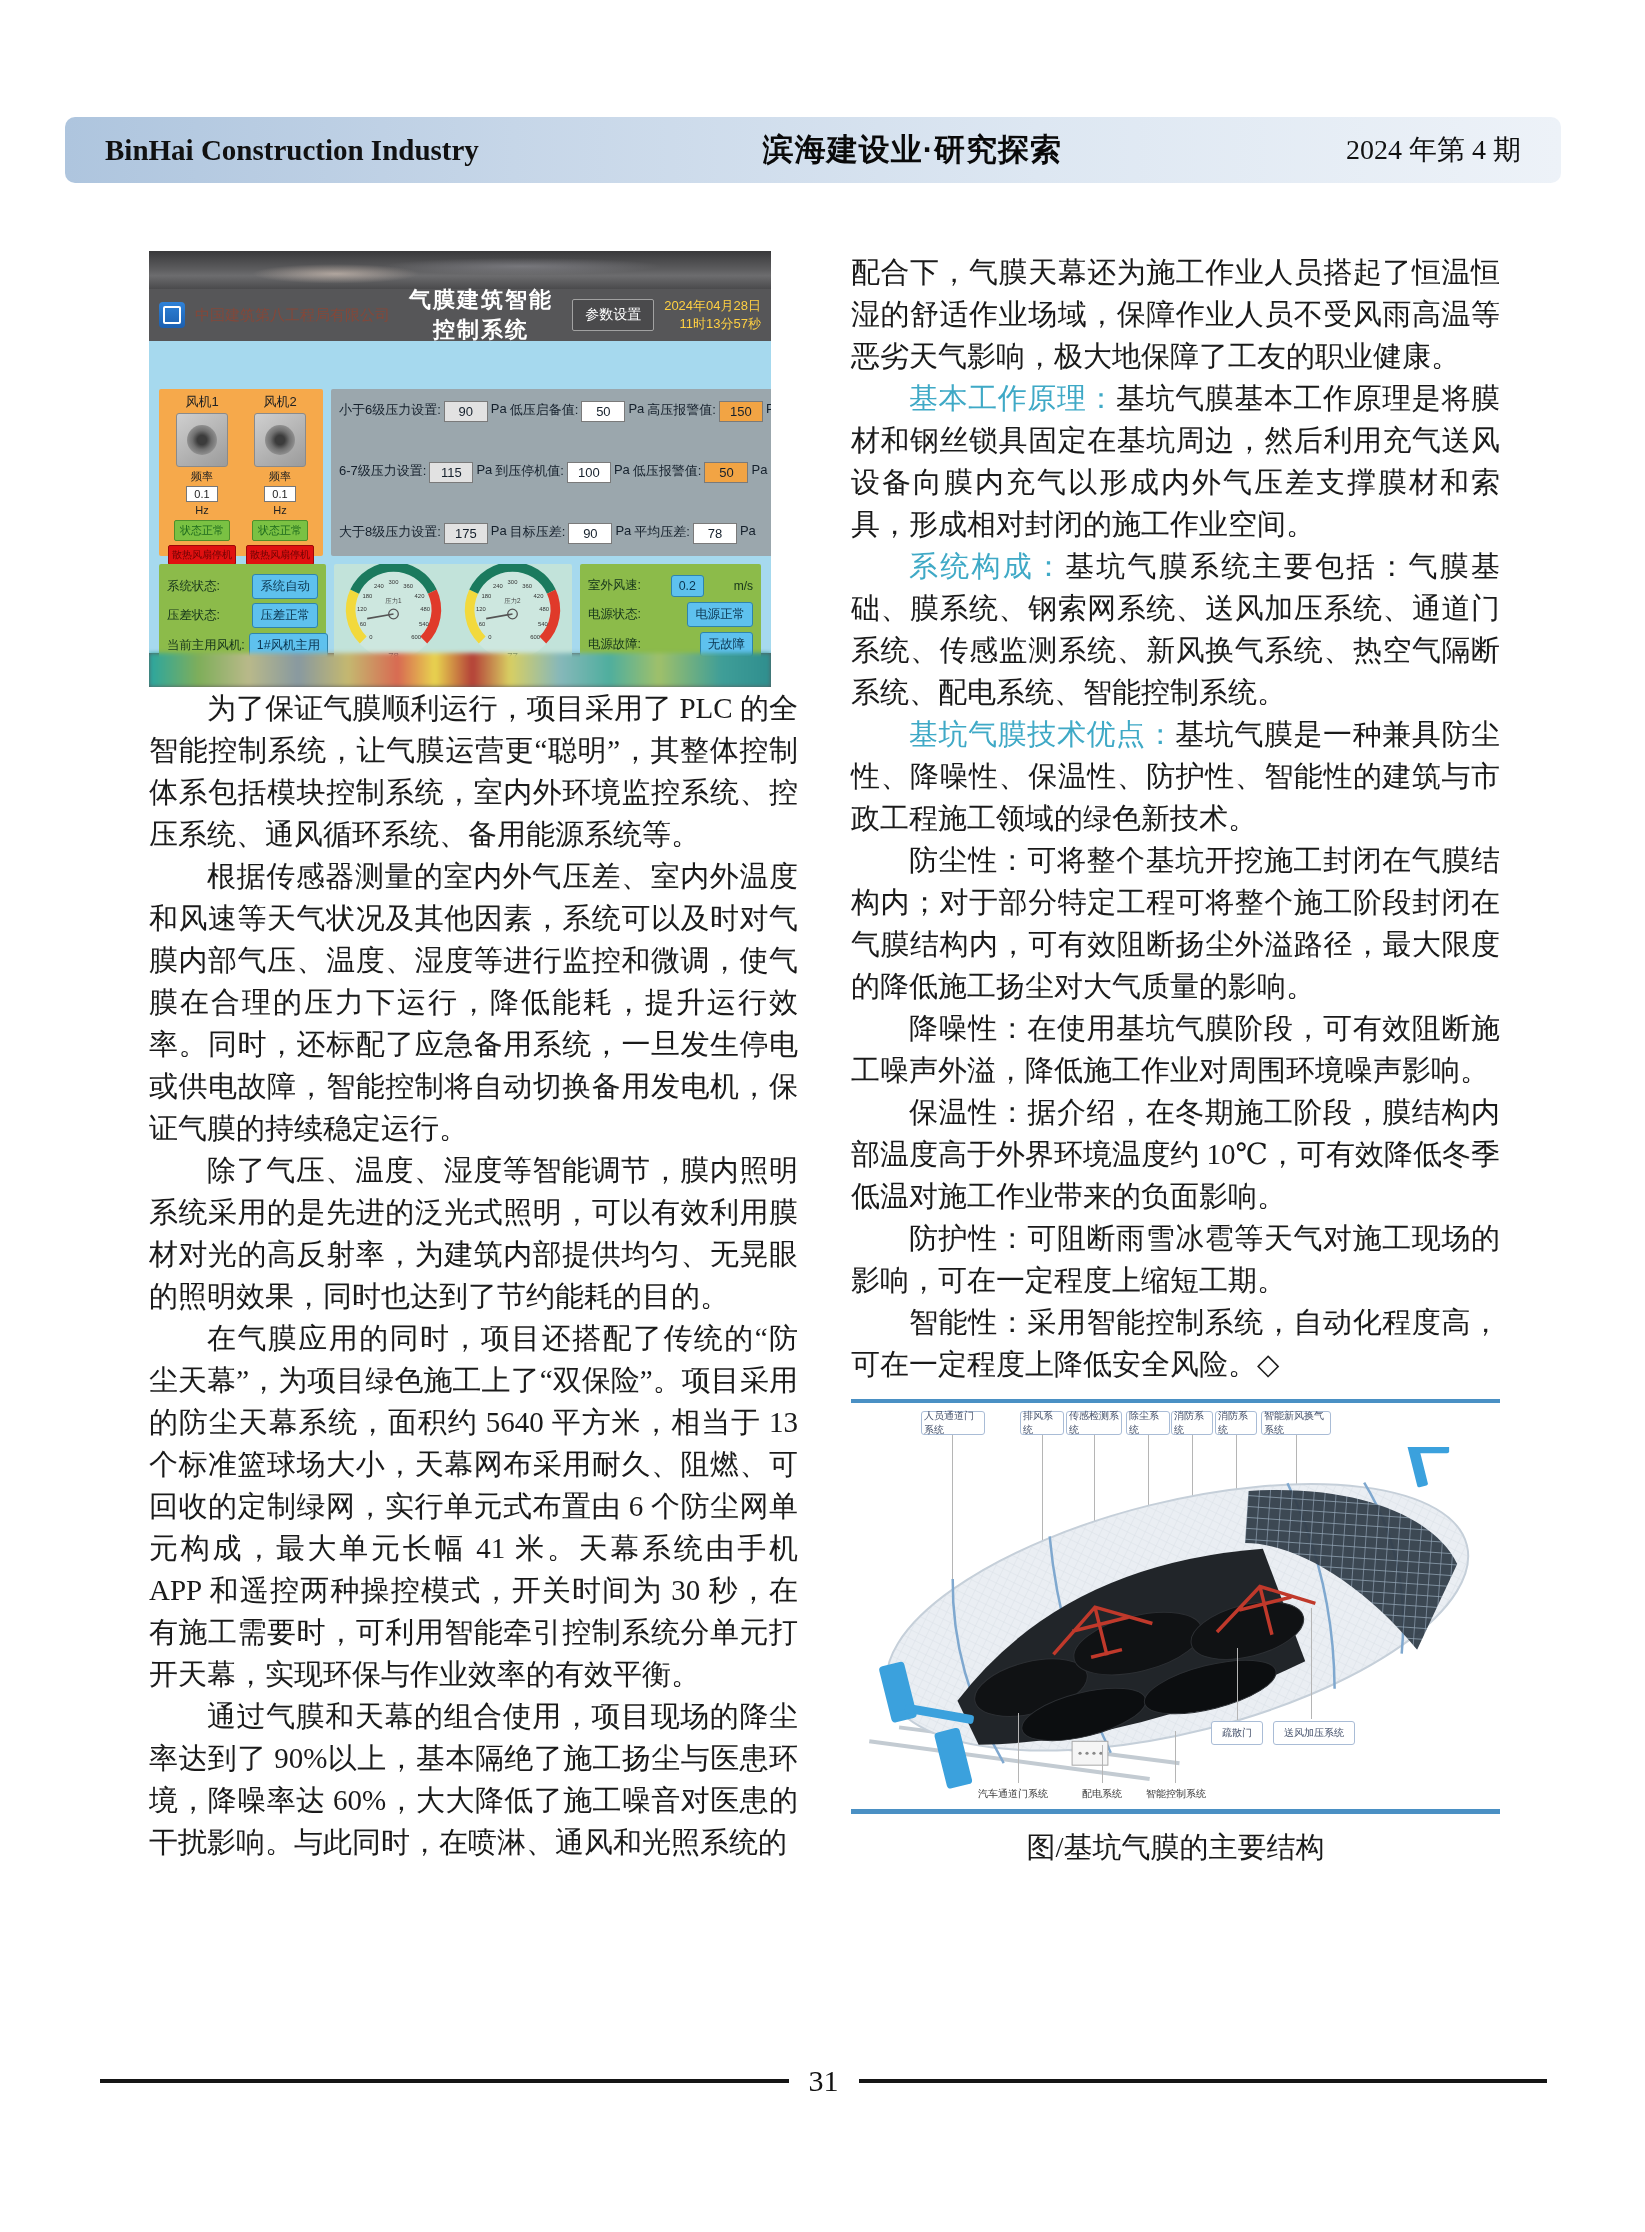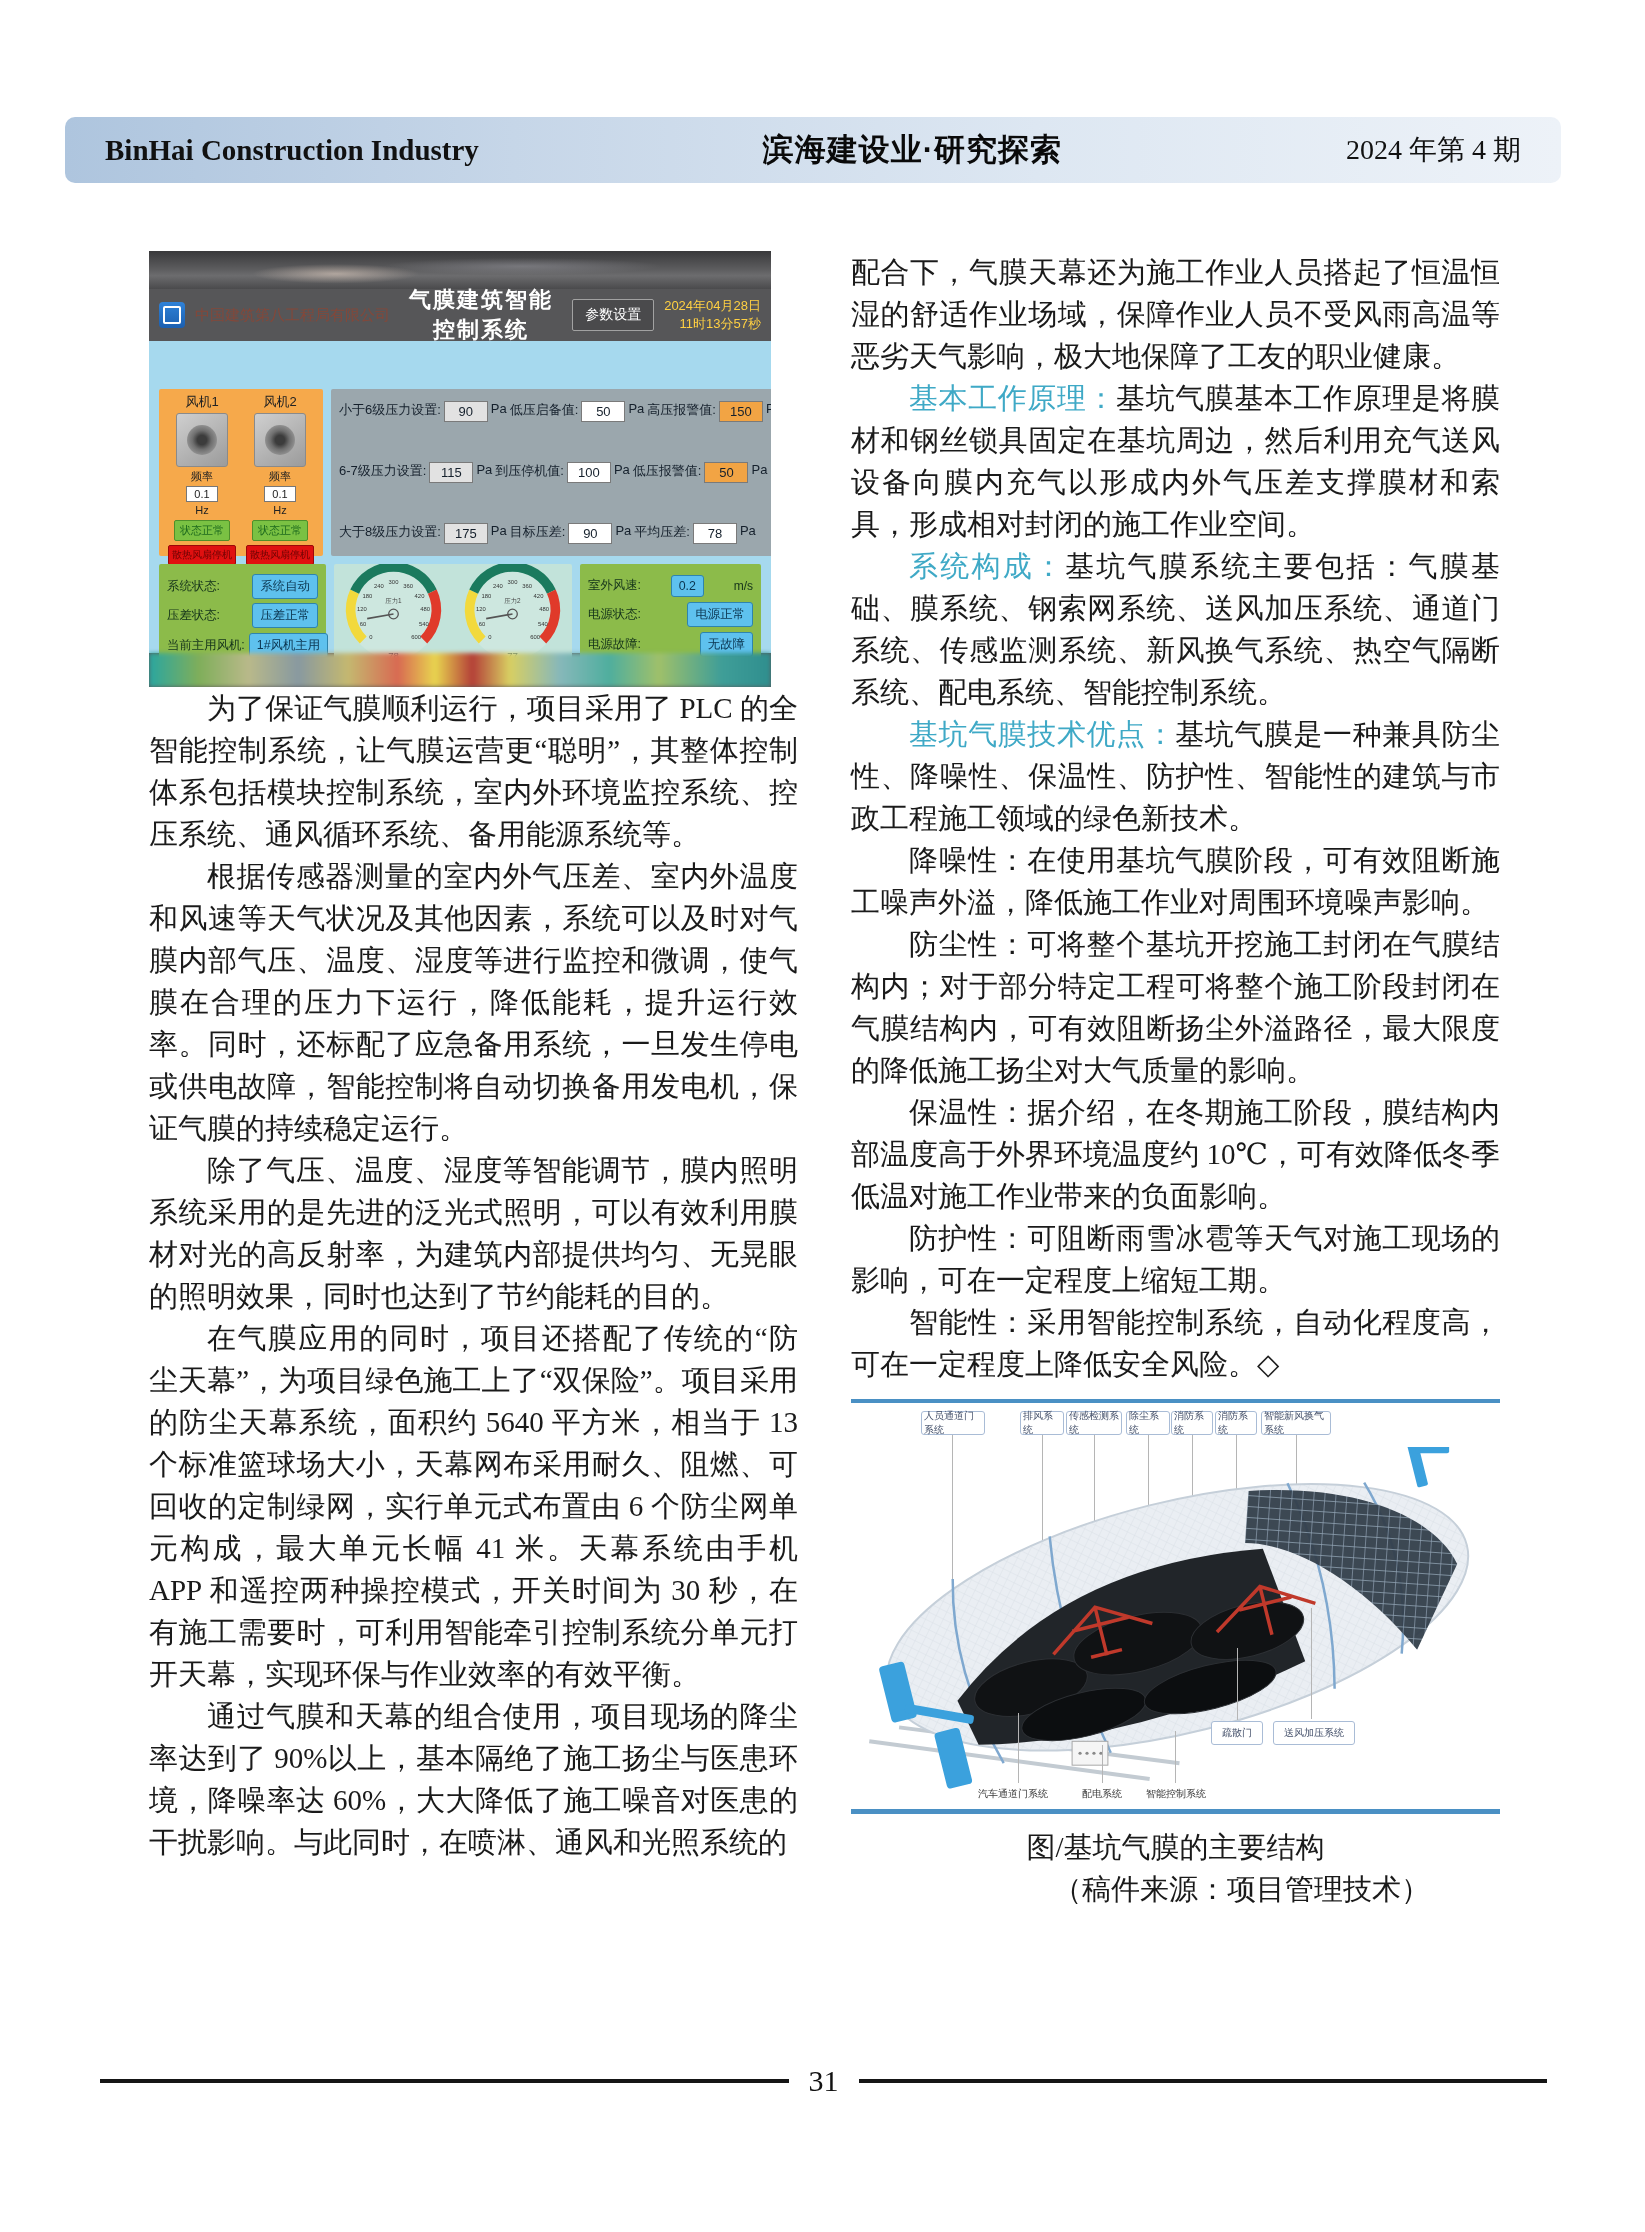--- a/index.html
+++ b/index.html
@@ -292,22 +292,22 @@
   <p class="para">除了气压、温度、湿度等智能调节，膜内照明系统采用的是先进的泛光式照明，可以有效利用膜材对光的高反射率，为建筑内部提供均匀、无晃眼的照明效果，同时也达到了节约能耗的目的。</p>
   <p class="para">在气膜应用的同时，项目还搭配了传统的“防尘天幕”，为项目绿色施工上了“双保险”。项目采用的防尘天幕系统，面积约 5640 平方米，相当于 13 个标准篮球场大小，天幕网布采用耐久、阻燃、可回收的定制绿网，实行单元式布置由 6 个防尘网单元构成，最大单元长幅 41 米。天幕系统由手机 APP 和遥控两种操控模式，开关时间为 30 秒，在有施工需要时，可利用智能牵引控制系统分单元打开天幕，实现环保与作业效率的有效平衡。</p>
   <p class="para">通过气膜和天幕的组合使用，项目现场的降尘率达到了 90%以上，基本隔绝了施工扬尘与医患环境，降噪率达 60%，大大降低了施工噪音对医患的干扰影响。与此同时，在喷淋、通风和光照系统的</p>
 </div>
 
 <div class="col col-right">
   <p class="para noindent">配合下，气膜天幕还为施工作业人员搭起了恒温恒湿的舒适作业场域，保障作业人员不受风雨高温等恶劣天气影响，极大地保障了工友的职业健康。</p>
   <p class="para"><span class="lead">基本工作原理：</span><span>基坑气膜基本工作原理是将膜材和钢丝锁具固定在基坑周边，然后利用充气送风设备向膜内充气以形成内外气压差支撑膜材和索具，形成相对封闭的施工作业空间。</span></p>
   <p class="para"><span class="lead">系统构成：</span><span>基坑气膜系统主要包括：气膜基础、膜系统、钢索网系统、送风加压系统、通道门系统、传感监测系统、新风换气系统、热空气隔断系统、配电系统、智能控制系统。</span></p>
   <p class="para"><span class="lead">基坑气膜技术优点：</span><span>基坑气膜是一种兼具防尘性、降噪性、保温性、防护性、智能性的建筑与市政工程施工领域的绿色新技术。</span></p>
+  <p class="para">防尘性：可将整个基坑开挖施工封闭在气膜结构内；对于部分特定工程可将整个施工阶段封闭在气膜结构内，可有效阻断扬尘外溢路径，最大限度的降低施工扬尘对大气质量的影响。</p>
   <p class="para">降噪性：在使用基坑气膜阶段，可有效阻断施工噪声外溢，降低施工作业对周围环境噪声影响。</p>
-  <p class="para">防尘性：可将整个基坑开挖施工封闭在气膜结构内；对于部分特定工程可将整个施工阶段封闭在气膜结构内，可有效阻断扬尘外溢路径，最大限度的降低施工扬尘对大气质量的影响。</p>
   <p class="para">保温性：据介绍，在冬期施工阶段，膜结构内部温度高于外界环境温度约 10℃，可有效降低冬季低温对施工作业带来的负面影响。</p>
   <p class="para">防护性：可阻断雨雪冰雹等天气对施工现场的影响，可在一定程度上缩短工期。</p>
   <p class="para">智能性：采用智能控制系统，自动化程度高，可在一定程度上降低安全风险。◇</p>
 
   <div class="figure">
 
     <div class="fig-label" style="left:70px;top:8px;width:64px">人员通道门系统</div>
     <div class="fig-label" style="left:169px;top:8px;width:44px">排风系统</div>
     <div class="fig-label" style="left:215px;top:8px;width:56px">传感检测系统</div>
     <div class="fig-label" style="left:275px;top:8px;width:44px">除尘系统</div>
@@ -382,21 +382,20 @@
 
     <div class="fig-text" style="left:127px;top:384px">汽车通道门系统</div>
     <div class="fig-text" style="left:231px;top:384px">配电系统</div>
     <div class="fig-text" style="left:295px;top:384px">智能控制系统</div>
     <div class="fig-leader" style="left:167px;top:310px;height:70px"></div>
     <div class="fig-leader" style="left:251px;top:342px;height:38px"></div>
     <div class="fig-leader" style="left:324px;top:328px;height:52px"></div>
   </div>
 
   <div class="caption">图/基坑气膜的主要结构</div>
-  <div class="caption-src">（稿件来源：项目管理技术）</div>
 </div>
 
 <div class="pg-footer">
   <div class="rule"></div>
   <div class="pnum">31</div>
   <div class="rule"></div>
 </div>
 
 
 </body></html>

